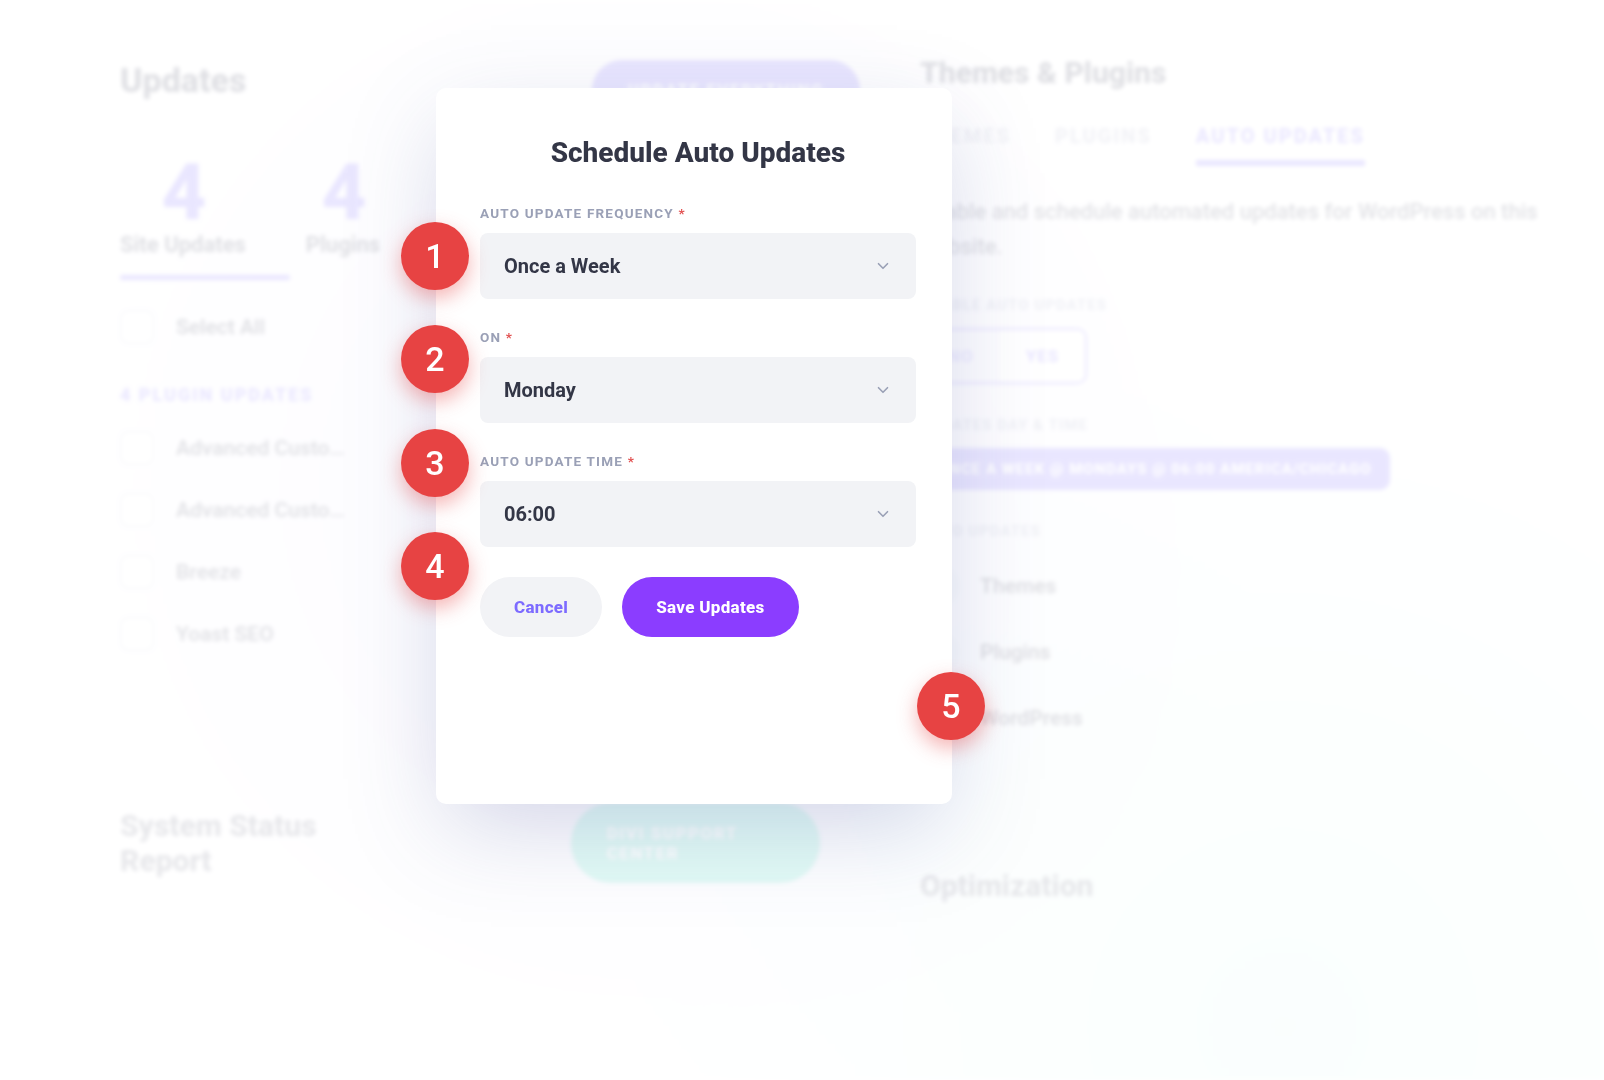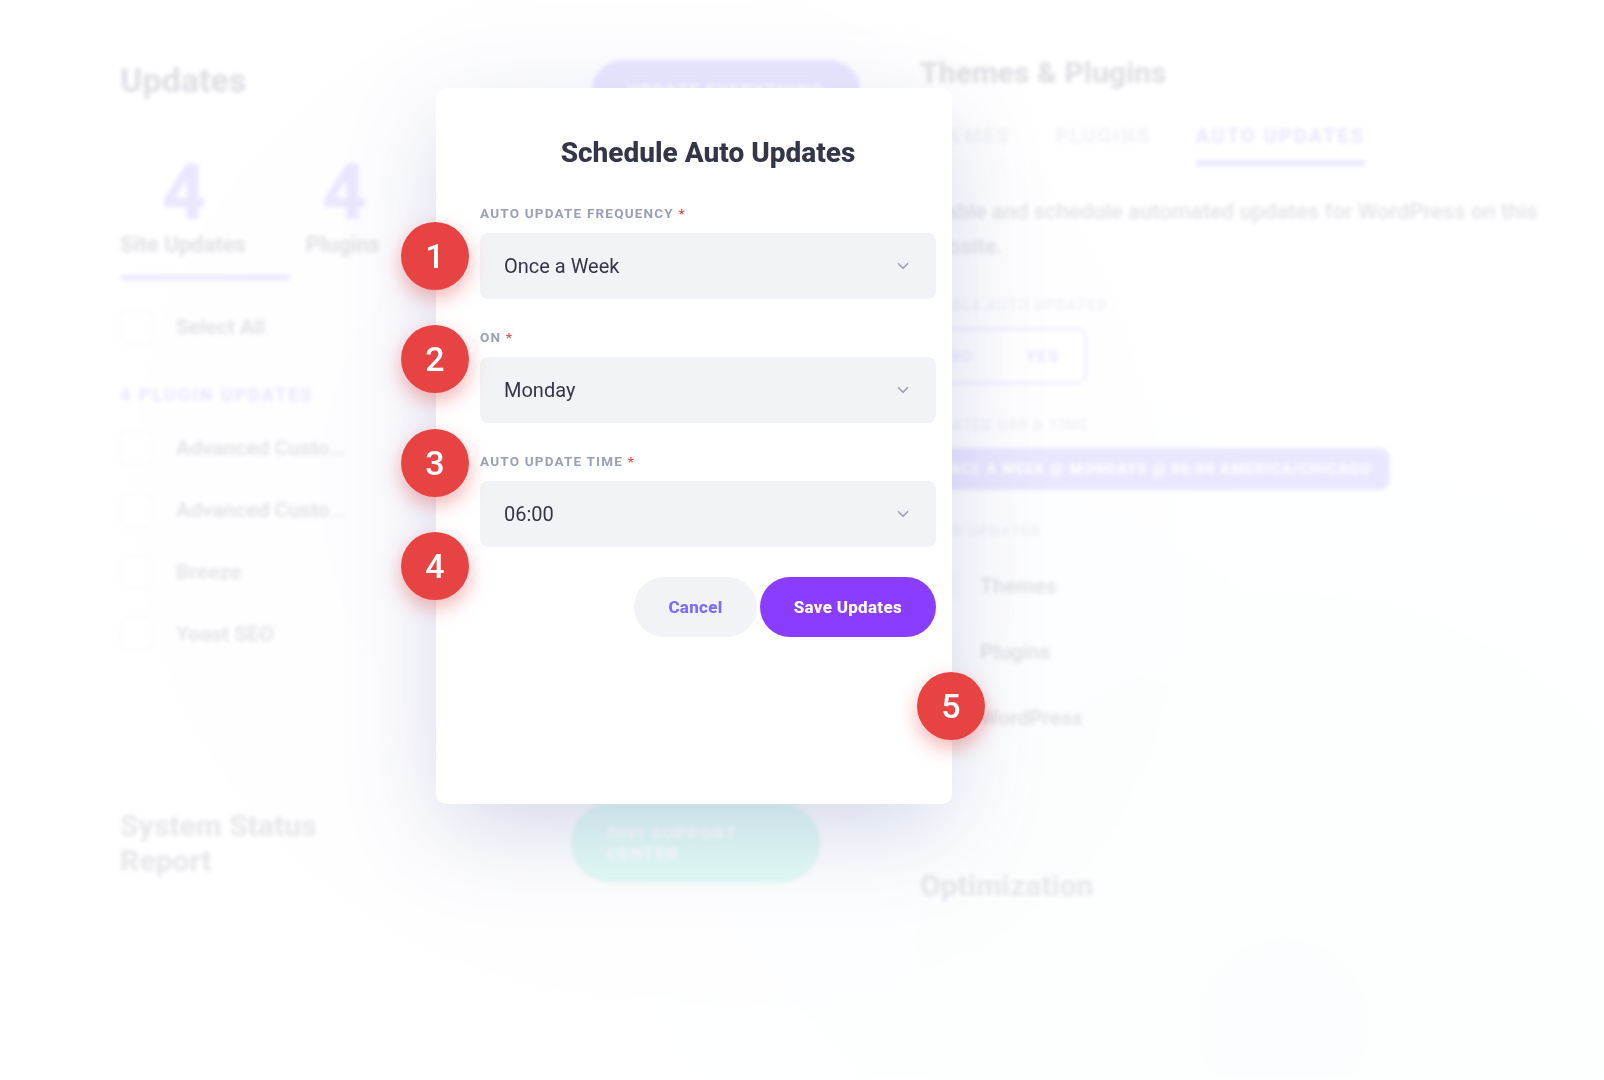--- a/index.html
+++ b/index.html
@@ -73,42 +73,42 @@
     .badge-circ { width:40px; height:40px; border-radius:50%; background:#d8e3ef; color:#6a6fa0; font-weight:800; display:flex; align-items:center; justify-content:center; font-size:18px;}
     .cat-label { font-size:21px; font-weight:600; color:#2b2e4a;}
 
     
     .modal {
       position:absolute; z-index:20;
       left:436px; top:88px;
       width:516px; min-height:716px;
       background:#fff; border-radius:10px;
       box-shadow: 0 30px 90px -10px rgba(80,90,160,0.25);
-      padding:48px 16px 44px 44px;
+      padding:48px 36px 44px 44px;
     }
     .modal-title { font-size:28px; font-weight:800; color:#333646; text-align:center; margin-bottom:36px;}
 
     .fld { margin-bottom:30px; }
     .fld-label { font-size:13.5px; font-weight:700; letter-spacing:1.2px; color:#9aa0b6; margin-bottom:12px;}
     .req { color:#e25151; }
     .select {
       height:66px; background:#f2f3f6; border-radius:8px;
       display:flex; align-items:center; justify-content:space-between;
       padding:0 24px; cursor:pointer;
     }
-    .select-val { font-size:20px; font-weight:400; color:#333646;}
+    .select-val { font-size:20px; font-weight:700; color:#333646;}
     .chev { width:18px; height:18px; }
     .chev svg { width:18px; height:18px; }
     .chev path { stroke:#9aa0b6; stroke-width:2.2; fill:none; stroke-linecap:round; stroke-linejoin:round;}
 
     .fld.tz { margin-top:40px; margin-bottom:46px; }
     .fld.tz .select { height:70px; }
     .fld.tz .select-val { font-size:21px; }
 
-    .actions { display:flex; justify-content:flex-end; gap:3px; }
+    .actions { display:flex; gap:20px; }
     .btn {
       height:60px; padding:0 34px; border-radius:999px;
       display:flex; align-items:center; justify-content:center;
       font-size:17px; font-weight:800; cursor:pointer; letter-spacing:0.3px;
     }
     .btn-cancel { background:#f2f3f6; color:#7d6bff; }
     .btn-save   { background:#8b3dff; color:#fff; }
 
     
     .callout {

